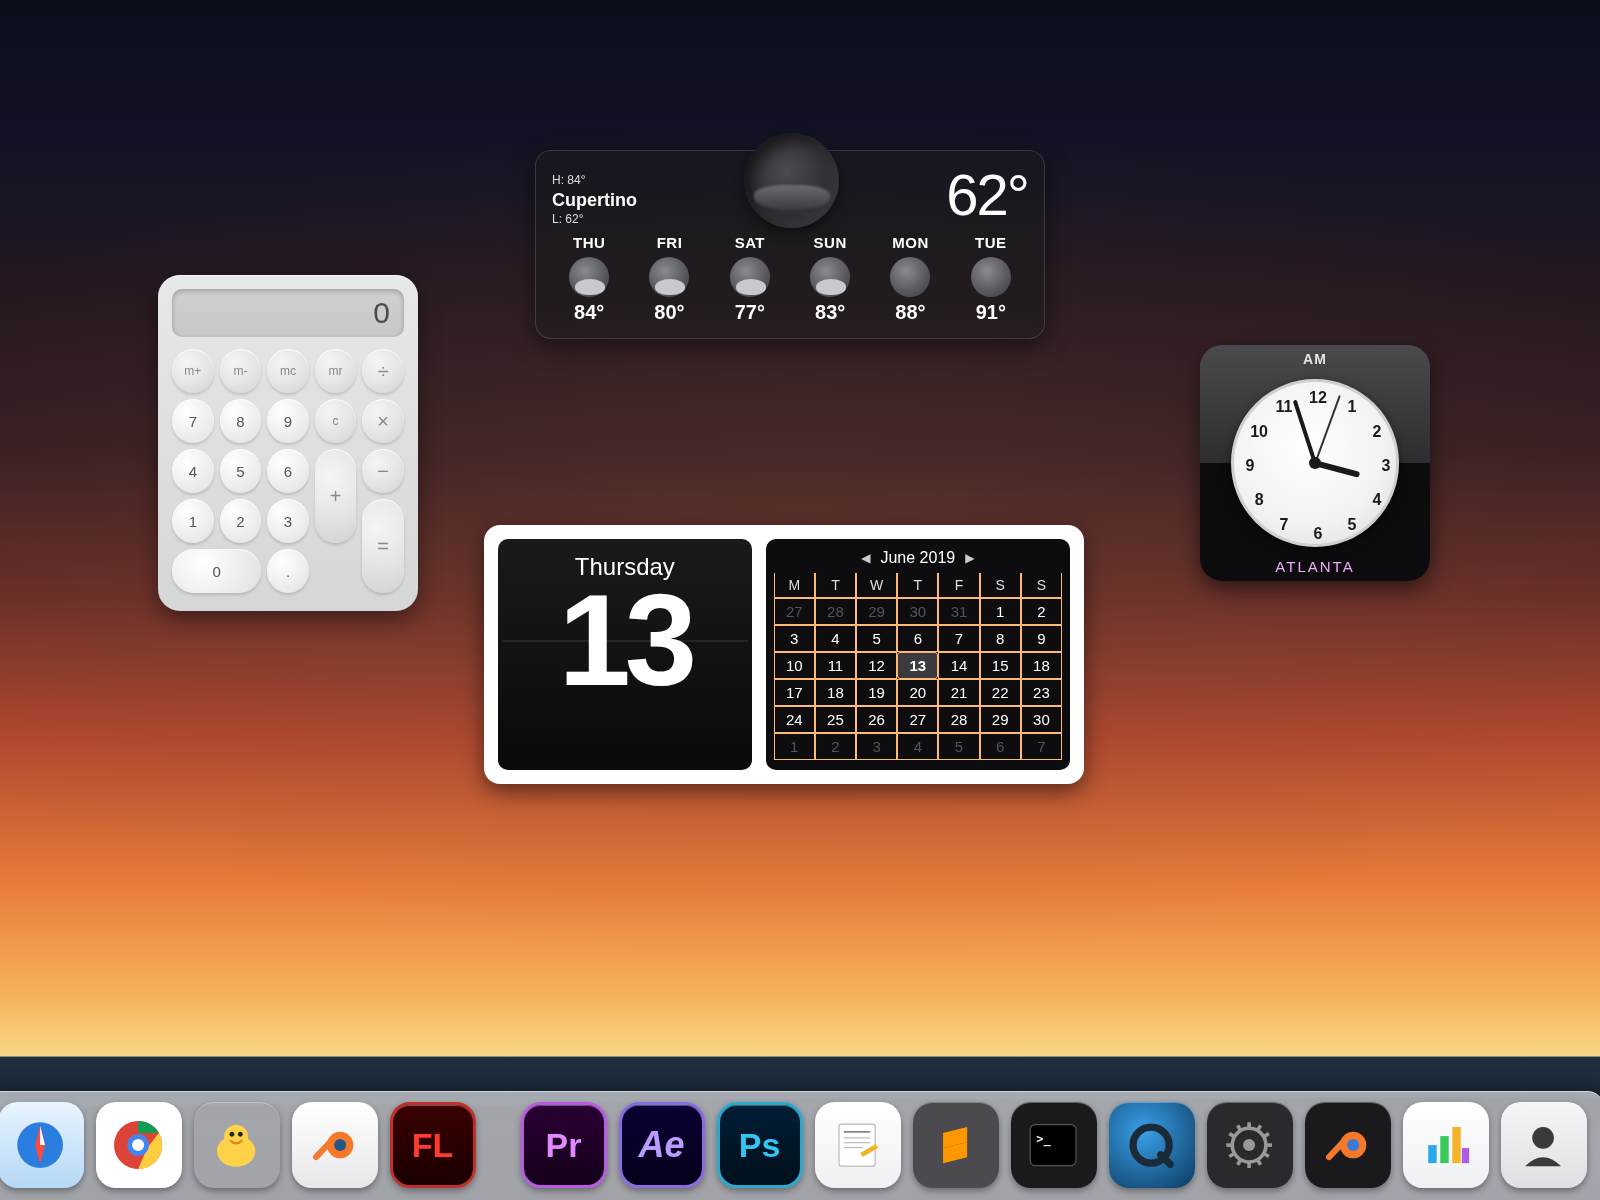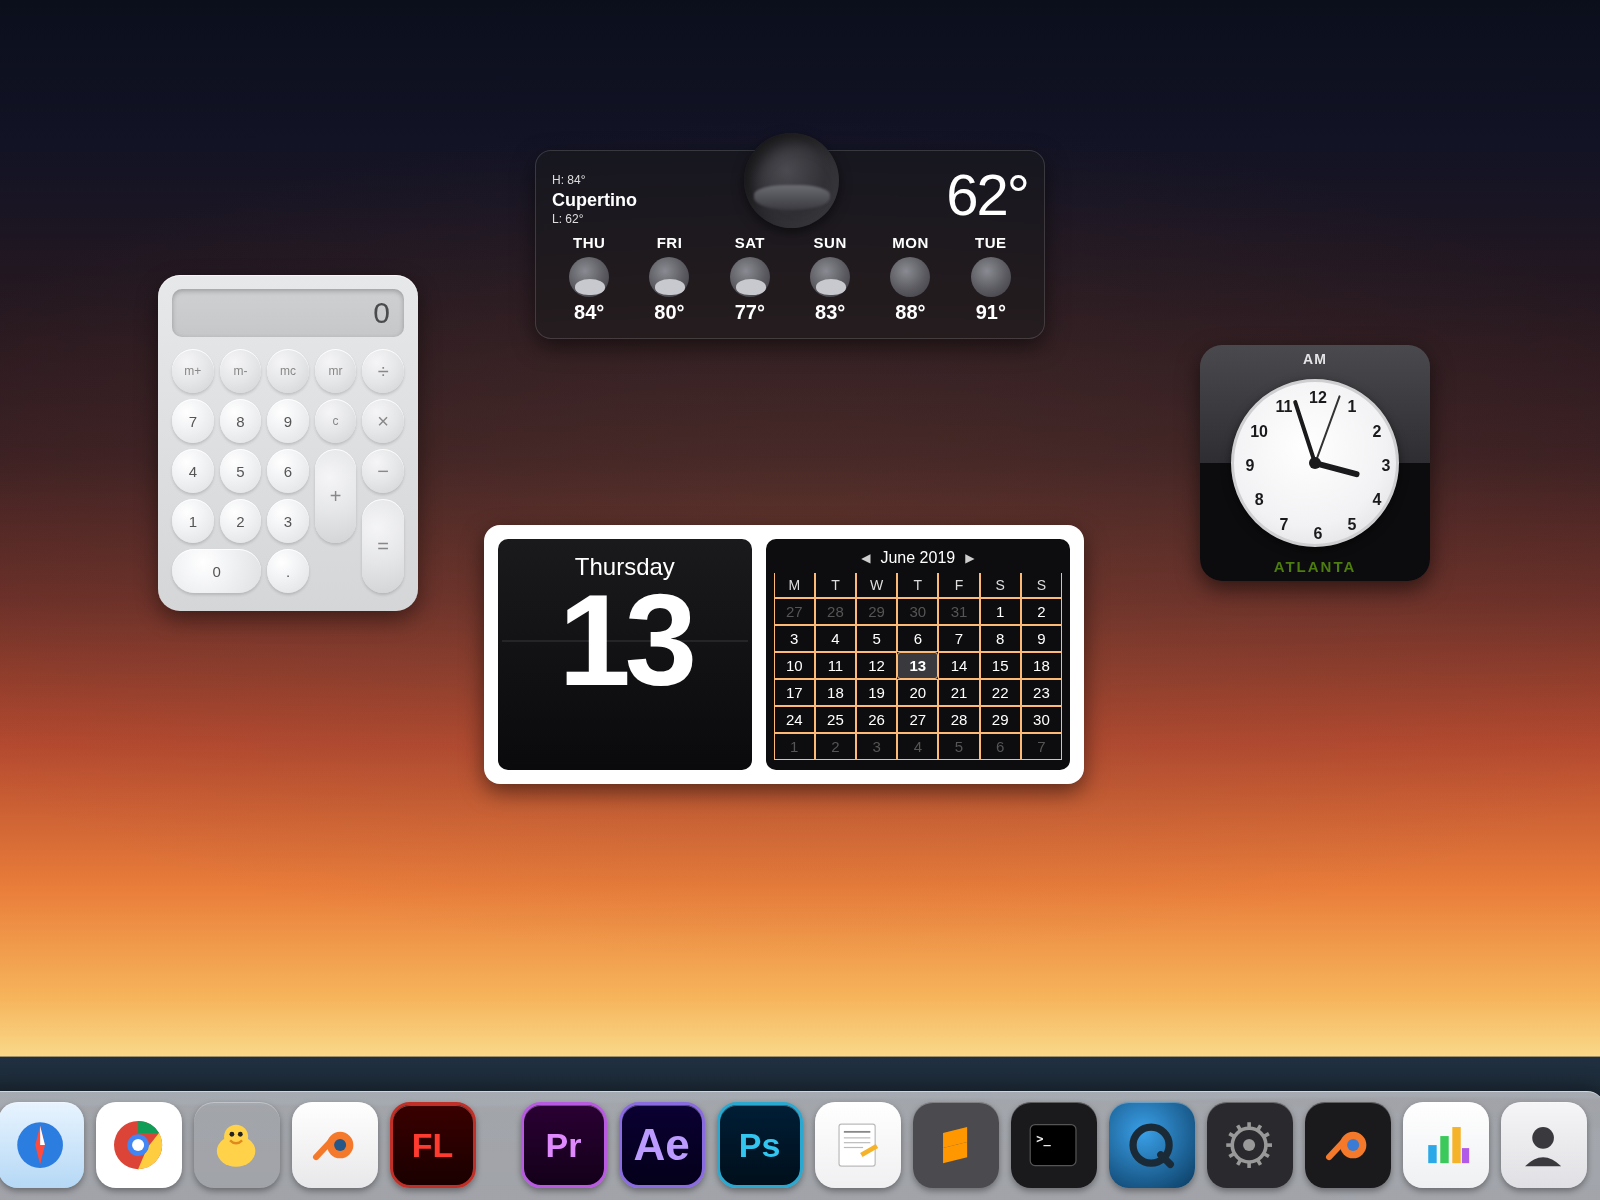--- a/index.html
+++ b/index.html
@@ -112,21 +112,21 @@
     box-shadow: 0 8px 22px rgba(0,0,0,0.55);
   }
   .clock-top { background: linear-gradient(#4a4a4e, #2e2e32); height: 118px; position: relative; }
   .clock-bot { background: #0c0c0e; height: 118px; position: relative; }
   .clock-ampm {
     position: absolute; top: 6px; left: 0; right: 0; text-align: center;
     font-size: 14px; letter-spacing: 1px; color: #e5e5e8; font-weight: 600;
   }
   .clock-city {
     position: absolute; bottom: 6px; left: 0; right: 0; text-align: center;
-    font-size: 15px; letter-spacing: 2px; color: #4d7c0f; font-weight: 700;
+    font-size: 15px; letter-spacing: 2px; color: #f0abfc; font-weight: 400;
   }
   .clock-face {
     position: absolute; left: 50%; top: 50%; width: 168px; height: 168px;
     transform: translate(-50%, -50%);
     background: radial-gradient(circle at 45% 40%, #ffffff 0%, #f2f2f4 60%, #d8d8db 100%);
     border-radius: 50%; border: 3px solid #cfcfd2;
     box-shadow: 0 3px 10px rgba(0,0,0,0.5);
   }
   .clock-face .num {
     position: absolute; width: 24px; text-align: center; font-size: 16px;
@@ -398,21 +398,21 @@
         </div>
         <div class="dicon" title="Blender" style="background: linear-gradient(rgb(255, 255, 255), rgb(232, 232, 234));">
           <svg viewBox="0 0 100 100">
             <circle cx="60" cy="50" r="22" fill="#f5792a"></circle>
             <circle cx="60" cy="50" r="10" fill="#265787"></circle>
             <path d="M20 70 L48 40" stroke="#f5792a" stroke-width="10" stroke-linecap="round"></path>
           </svg>
         </div>
         <div class="dicon" title="FL" style="background: linear-gradient(rgb(58, 0, 0), rgb(26, 0, 0)); border: 3px solid rgb(192, 48, 40); color: rgb(255, 59, 48); font-size: 34px;">FL</div>
         <div class="dicon" title="Pr" style="background: linear-gradient(rgb(42, 0, 51), rgb(20, 0, 26)); border: 3px solid rgb(184, 91, 224); color: rgb(224, 137, 255); font-size: 34px; margin-left: 33px;">Pr</div>
-        <div class="dicon" title="Ae" style="background: linear-gradient(rgb(10, 0, 51), rgb(5, 0, 26)); border: 3px solid rgb(138, 107, 224); color: rgb(187, 155, 255); font-size: 44px;">Ae</div>
+        <div class="dicon" title="Ae" style="background: linear-gradient(rgb(10, 0, 51), rgb(5, 0, 26)); border: 3px solid rgb(138, 107, 224); color: rgb(187, 155, 255); font-size: 36px; font-style: italic;">Ae</div>
         <div class="dicon" title="Ps" style="background: linear-gradient(rgb(0, 30, 54), rgb(0, 15, 27)); border: 3px solid rgb(42, 168, 208); color: rgb(49, 197, 240); font-size: 34px;">Ps</div>
         <div class="dicon" title="TextEdit" style="background: linear-gradient(rgb(255, 255, 255), rgb(240, 240, 242));">
           <svg viewBox="0 0 100 100">
             <rect x="20" y="15" width="60" height="70" rx="4" fill="#fff" stroke="#bbb" stroke-width="2"></rect>
             <line x1="28" y1="28" x2="72" y2="28" stroke="#888" stroke-width="3"></line>
             <line x1="28" y1="38" x2="72" y2="38" stroke="#bbb" stroke-width="2"></line>
             <line x1="28" y1="46" x2="72" y2="46" stroke="#bbb" stroke-width="2"></line>
             <line x1="28" y1="54" x2="60" y2="54" stroke="#bbb" stroke-width="2"></line>
             <rect x="55" y="55" width="30" height="8" fill="#f5b32a" transform="rotate(-30 70 59)"></rect>
           </svg>

